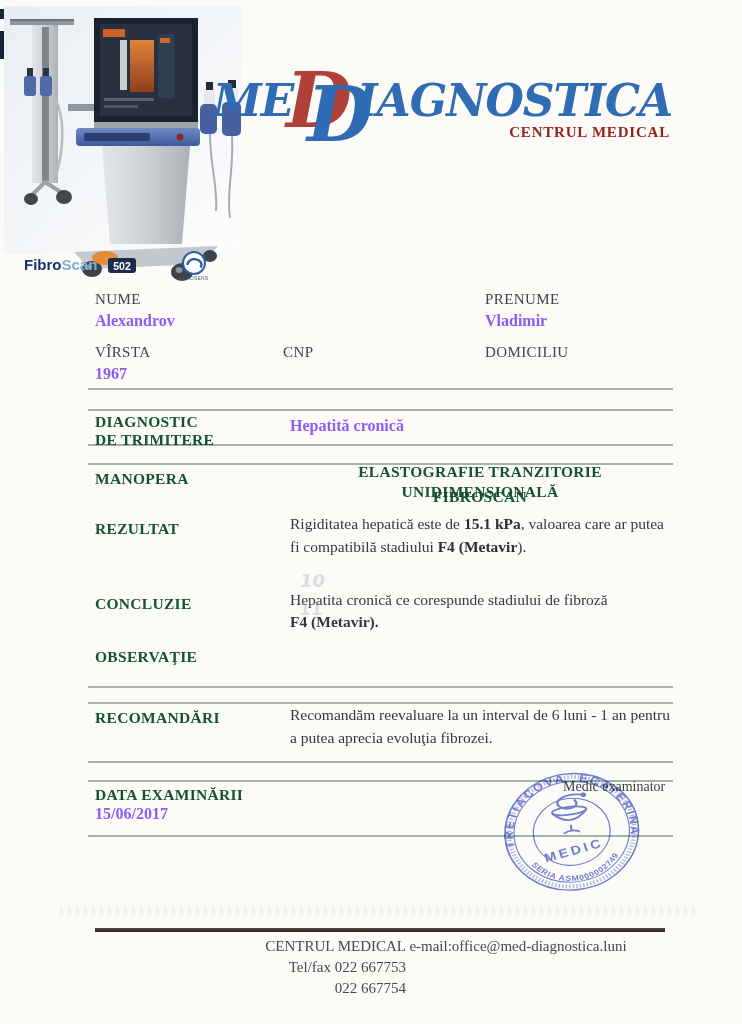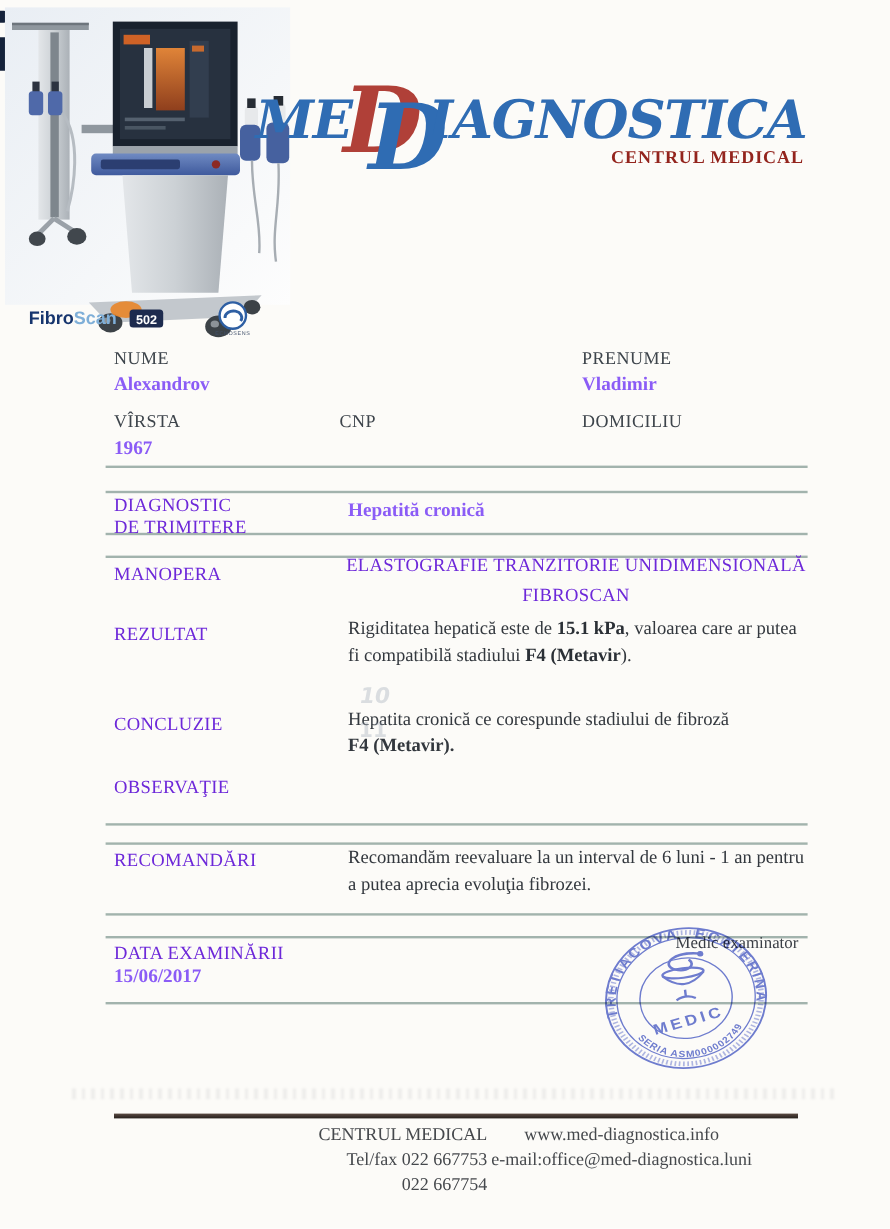--- a/index.html
+++ b/index.html
@@ -12,21 +12,21 @@
   .abs{position:absolute;}
   
   .logo-txt{font-family:"DejaVu Serif", serif;font-style:italic;font-weight:bold;
     font-size:44px;line-height:1;color:#2f6cb3;letter-spacing:-1px;}
   .logo-d{font-family:"DejaVu Serif", serif;font-style:italic;font-weight:bold;
     font-size:76px;line-height:1;}
   .logo-sub{font-size:15px;font-weight:bold;color:#93241d;letter-spacing:0.8px;}
   
   .plabel{font-size:15px;color:#3d444b;letter-spacing:0.4px;}
   .pval{font-size:16px;font-weight:bold;color:#8b5cf6;text-align:center;}
-  .slabel{font-size:15.5px;font-weight:normal;color:#6d28d9;letter-spacing:0.3px;line-height:20px;}
+  .slabel{font-size:15.5px;font-weight:bold;color:#14532d;letter-spacing:0.3px;line-height:20px;}
   .body{font-size:15.5px;line-height:22.5px;color:#33383e;}
   .body b{color:#2b3036;}
   .center{text-align:center;}
   .hline{position:absolute;left:88px;width:585px;height:2px;background:#a2b3ad;}
   .ghost{position:absolute;color:rgba(145,158,175,0.32);font-weight:bold;
     font-family:"DejaVu Sans", sans-serif;filter:blur(0.6px);}
   .edge-mark{position:absolute;left:0;background:#14223a;border-radius:0 3px 3px 0;}
   .bleed{position:absolute;left:60px;width:640px;height:9px;top:907px;opacity:0.5;
     background:repeating-linear-gradient(90deg, rgba(120,122,128,0.22) 0 3px, transparent 3px 8px);
     filter:blur(1px);}
@@ -237,18 +237,17 @@
   <div class="bleed"></div>
 
   <div class="footer-rule"></div>
   <div>
     <div class="abs fcell" style="left:200px;top:936px;width:206px;text-align:right;">
       <div>CENTRUL  MEDICAL</div>
       <div>Tel/fax  022 667753</div>
       <div>022 667754</div>
     </div>
     <div class="abs fcell" style="left:368px;top:936px;width:300px;text-align:center;">
-      <div>www.med-diagnostica.info</div>
       <div>e-mail:office@med-diagnostica.luni</div>
     </div>
   </div>
 
 </div>
 
 </body></html>

